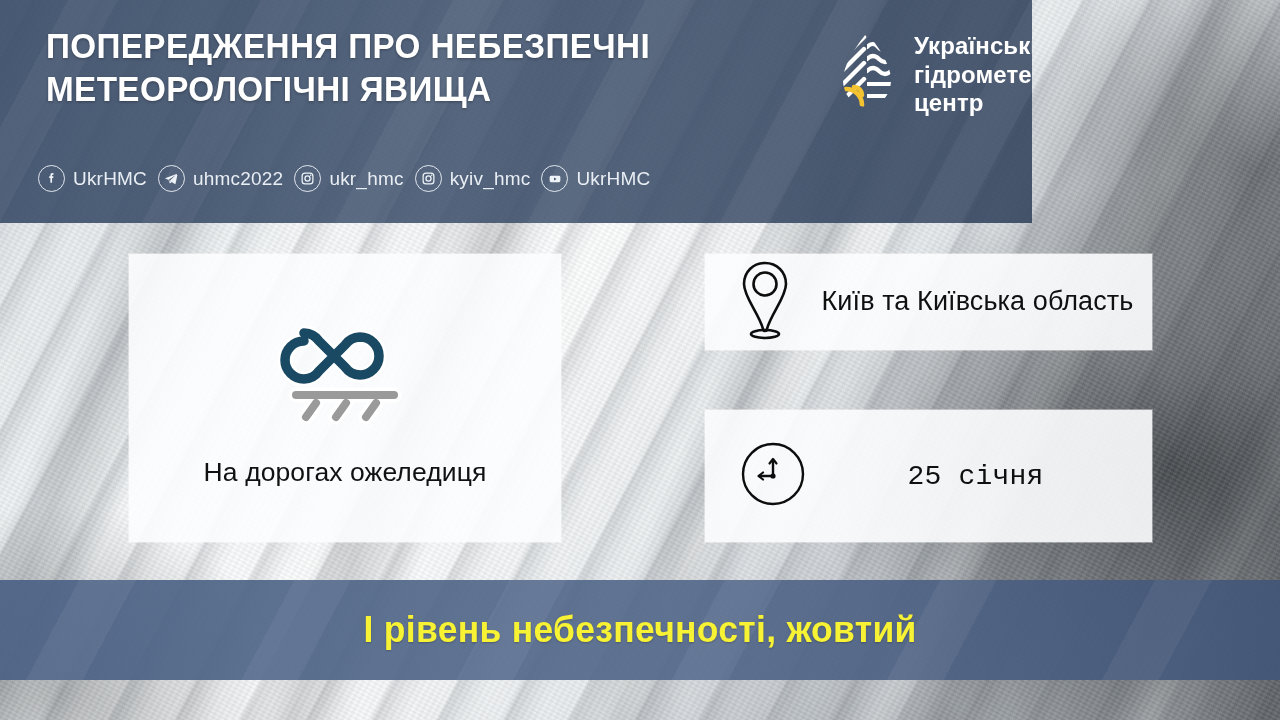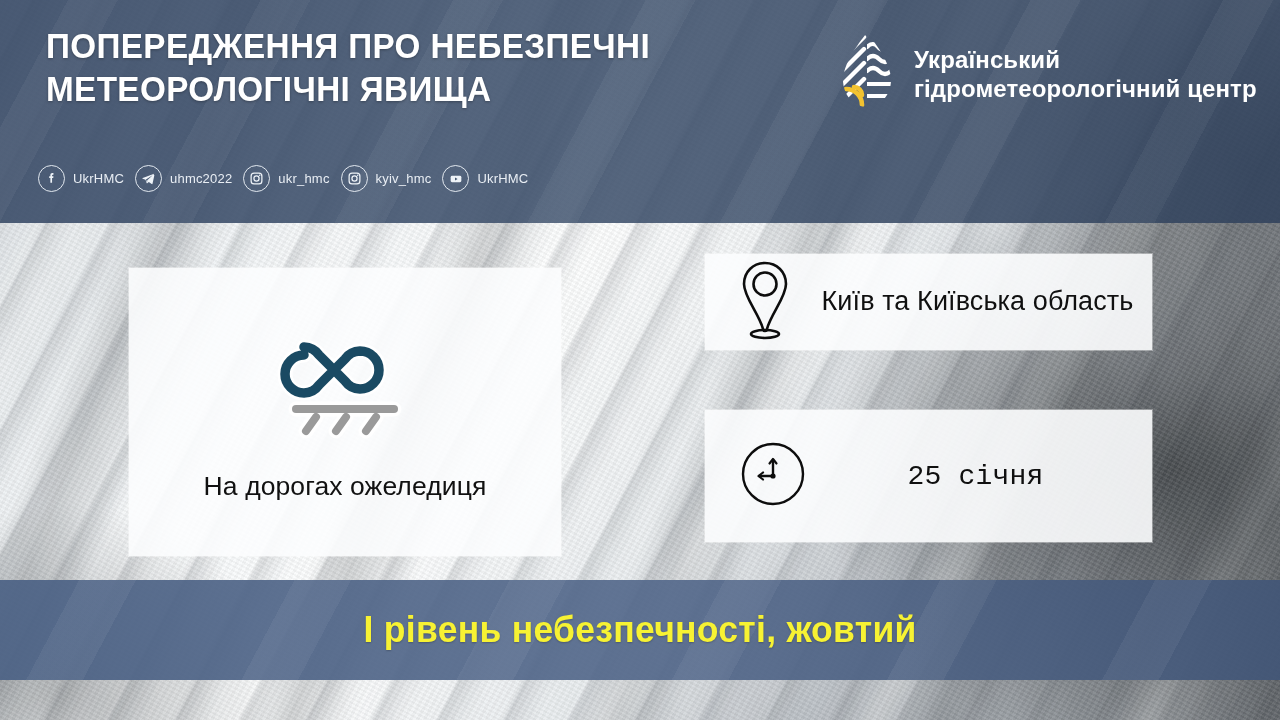--- a/index.html
+++ b/index.html
@@ -44,21 +44,21 @@
   .photo-grain {
     position:absolute; inset:0;
     background:
       repeating-linear-gradient(27deg, rgba(255,255,255,.06) 0 2px, rgba(0,0,0,.035) 2px 4px),
       repeating-linear-gradient(-61deg, rgba(255,255,255,.045) 0 3px, rgba(0,0,0,.03) 3px 6px);
     opacity:.85;
   }
 
   
   .header {
-    position:absolute; left:0; top:0; width:1280px; height:223px;
+    position:absolute; left:0; top:0; width:1032px; height:223px;
     background:linear-gradient(100deg, rgba(58,76,104,.90) 0%, rgba(60,79,107,.86) 46%, rgba(49,66,92,.88) 100%);
     overflow:hidden;
   }
   .header-diag {
     position:absolute; inset:0;
     background:repeating-linear-gradient(118deg,
         rgba(255,255,255,.00) 0 60px,
         rgba(255,255,255,.045) 60px 104px,
         rgba(255,255,255,.00) 104px 170px);
   }
@@ -74,36 +74,36 @@
 
   
   .socials { position:absolute; left:38px; top:165px; display:flex; align-items:center; gap:11px; }
   .social { display:flex; align-items:center; gap:8px; }
   .s-ring {
     width:27px; height:27px; border-radius:50%;
     border:1.6px solid rgba(238,243,248,.92);
     display:flex; align-items:center; justify-content:center;
     color:#eef3f8; flex:none;
   }
-  .s-label { color:#e9eef4; font-size:13px; letter-spacing:.2px; white-space:nowrap; }
+  .s-label { color:#e9eef4; font-size:19px; letter-spacing:.2px; white-space:nowrap; }
 
   
   .brand { position:absolute; left:838px; top:31px; display:flex; gap:18px; align-items:center; }
   .brand-text { color:#fff; }
   .brand-name { font-size:24px; font-weight:700; line-height:1.20; letter-spacing:.1px; }
   .brand-site { font-size:22px; font-weight:400; margin-top:7px; letter-spacing:.1px; }
 
   
   .card {
     position:absolute;
     background:rgba(252,253,254,.90);
     box-shadow:0 0 0 1px rgba(255,255,255,.35);
   }
   .card-left {
-    left:129px; top:268px; width:432px; height:288px;
+    left:129px; top:254px; width:432px; height:288px;
     display:flex; flex-direction:column; align-items:center; justify-content:flex-start;
   }
   .icon-slot { margin-top:53px; height:120px; display:flex; align-items:center; justify-content:center; }
   .card-left-label {
     position:absolute; left:0; right:0; top:203px;
     text-align:center; color:#111; font-size:26.5px; letter-spacing:.1px;
   }
 
   .card-region {
     left:705px; top:254px; width:447px; height:96px;

